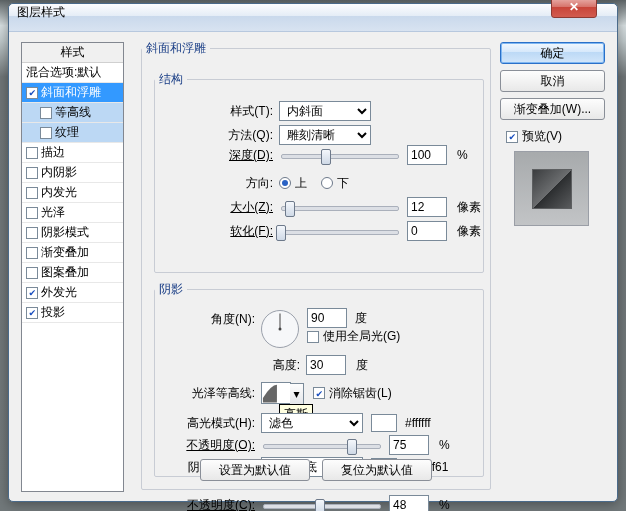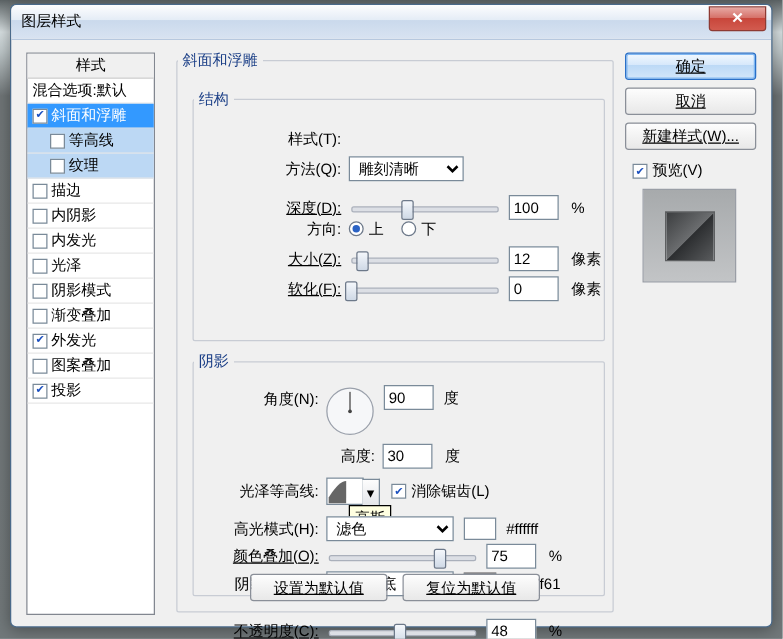--- a/index.html
+++ b/index.html
@@ -8,21 +8,21 @@
   .bgmid { position:absolute; left:0; right:0; top:0; height:511px; background:linear-gradient(180deg,#5b6264 0%, #d7dfe1 5%, #bfc8ca 8%, #6f7577 15%, #71787a 100%);}
 
   .dialog {
     position:absolute; left:8px; top:3px; width:610px; height:499px;
     background:#f0f0f0; border:1px solid #4a6a8a; border-radius:5px;
     box-shadow:0 2px 12px rgba(0,0,0,.35);
   }
   .titlebar {
     height:28px; background:linear-gradient(#fdfdfe,#e4ecf6 45%,#cad9ec 46%,#d8e3f1);
     border-bottom:1px solid #b7c8de; border-radius:5px 5px 0 0;
-    display:flex; align-items:center; padding:0 4px 0 8px; color:#000;
+    display:flex; padding:0 20px 0 8px; color:#000;
   }
   .titlebar .title { flex:1; }
   .close-btn {
     width:46px; height:20px; margin-top:-6px;
     background:linear-gradient(#e7a9a4,#d6726a 45%,#c8453a 46%,#d25b4f);
     border:1px solid #8e3a33; border-radius:0 0 3px 3px; color:#fff; text-align:center;
     line-height:17px; font-weight:bold; cursor:default;
   }
   .body { position:absolute; top:28px; left:0; right:0; bottom:0; }
 
@@ -43,21 +43,21 @@
   .side-item.sub { padding-left:18px; }
   .side-item.subsel { background:#bcd8f4; }
   .cb { width:12px; height:12px; border:1px solid #7a8a99; background:#fff; display:inline-flex; align-items:center; justify-content:center; font-size:10px; color:#1a4fbf; }
   .cb.on::before { content:"✔"; transform:scale(.9); }
 
   
   .right { position:absolute; right:12px; top:10px; width:105px; }
   .btn {
     width:105px; height:22px; margin-bottom:6px;
     background:linear-gradient(#fdfdfd,#e8e8e8); border:1px solid #8a8f98; border-radius:3px;
-    text-align:center; line-height:20px; cursor:default;text-decoration:underline;
+    text-align:center; line-height:20px; cursor:default;
   }
   .btn.primary { border:1px solid #2a70c8; box-shadow:inset 0 0 0 1px #7fb7f2; background:linear-gradient(#f2f8fe,#d6e8fb 45%,#bcd9f6 46%,#d2e6fa);}
   .prev-row { display:flex; align-items:center; gap:4px; margin:8px 0 6px 6px;}
   .preview-box { width:75px; height:75px; margin-left:14px; border:1px solid #9a9ea6; background:linear-gradient(#a7aaac,#c2c4c6); position:relative;}
   .preview-box::after{
     content:""; position:absolute; left:18px; top:18px; width:38px; height:38px;
     background:linear-gradient(135deg,#3b3d3f 0%, #6b6d6f 50%, #2c2e30 51%, #595b5d 100%);
     clip-path: polygon(0 0,100% 0,100% 100%,0 100%);
   }
   .preview-box::before{
@@ -168,59 +168,60 @@
           </div>
           <div class="side-item">
             <span class="cb"></span>
             <span>阴影模式</span>
           </div>
           <div class="side-item">
             <span class="cb"></span>
             <span>渐变叠加</span>
           </div>
           <div class="side-item">
+            <span class="cb"></span>
+            <span>图案叠加</span>
+          </div>
+          <div class="side-item">
             <span class="cb on"></span>
             <span>外发光</span>
-          </div>
-          <div class="side-item">
-            <span class="cb"></span>
-            <span>图案叠加</span>
           </div>
           <div class="side-item">
             <span class="cb on"></span>
             <span>投影</span>
           </div>
         </div>
     </div>
 
     <div class="right">
       <div class="btn primary">确定</div>
       <div class="btn">取消</div>
-      <div class="btn">新建样式(W)...</div>
+      <div class="btn">渐变叠加(W)...</div>
       <div class="prev-row">
         <span class="cb on"></span>
         <span>预览(V)</span>
       </div>
       <div class="preview-box"></div>
     </div>
 
     <fieldset class="gb gb-outer">
       <legend>斜面和浮雕</legend>
 
       <fieldset class="gb gb-struc">
         <legend>结构</legend>
 
         <div class="row" style="top:12px;">
           <span class="lab" style="width:118px;">样式(T):</span>
+          <select style="width:92px;margin-left:6px;"><option>内斜面</option></select>
         </div>
         <div class="row" style="top:36px;">
           <span class="lab" style="width:118px;">方法(Q):</span>
           <select style="width:92px;margin-left:6px;"><option>雕刻清晰</option></select>
         </div>
-        <div class="row" style="top:67px;">
+        <div class="row" style="top:56px;">
           <span class="lab labu" style="width:118px;">深度(D):</span>
           <span class="slider" style="width:118px;margin:0 8px;">
               <span class="thumb" style="left:38%;"></span>
             </span>
           <input class="num" type="text" value="100" style="">
           <span style="margin-left:10px;">%</span>
         </div>
         <div class="row" style="top:84px;">
           <span class="lab" style="width:118px;">方向:</span>
           <span style="margin-left:6px;display:inline-flex;align-items:center;gap:4px;">
@@ -255,20 +256,24 @@
 
         <div class="row" style="top:10px;height:44px;align-items:flex-start;">
           <span class="lab" style="width:100px;padding-top:3px;">角度(N):</span>
           <span class="angle" style="margin:2px 8px 0 6px;">
               <span class="hand"></span>
             </span>
           <div style="display:flex;flex-direction:column;gap:0;">
             <div style="display:flex;align-items:center;gap:8px;">
               <input class="num" type="text" value="90" style="">
               <span>度</span>
+            </div>
+            <div style="display:flex;align-items:center;gap:4px;">
+              <span class="cb"></span>
+              <span>使用全局光(G)</span>
             </div>
           </div>
         </div>
         <div class="row" style="top:56px;">
           <span class="lab" style="width:145px;">高度:</span>
           <input class="num" type="text" style="margin-left: 6px;" value="30">
           <span style="margin-left:10px;">度</span>
         </div>
 
         <div class="row" style="top:84px;">
@@ -286,21 +291,21 @@
           <span class="tooltip" style="left:124px;top:22px;">高斯</span>
         </div>
 
         <div class="row" style="top:114px;">
           <span class="lab" style="width:100px;">高光模式(H):</span>
           <select style="width:102px;margin-left:6px;"><option>滤色</option></select>
           <span class="sw" style="margin-left:8px;background:#ffffff;"></span>
           <span style="margin-left:8px;">#ffffff</span>
         </div>
         <div class="row" style="top:136px;">
-          <span class="lab labu" style="width:100px;">颜色叠加(O):</span>
+          <span class="lab labu" style="width:100px;">不透明度(O):</span>
           <span class="slider" style="width:118px;margin:0 8px;">
               <span class="thumb" style="left:75%;"></span>
             </span>
           <input class="num" type="text" value="75" style="">
           <span style="margin-left:10px;">%</span>
         </div>
         <div class="row" style="top:158px;">
           <span class="lab" style="width:100px;">阴影模式(A):</span>
           <select style="width:102px;margin-left:6px;"><option>正片叠底</option></select>
           <span class="sw" style="margin-left:8px;background:#a47f61;"></span>

